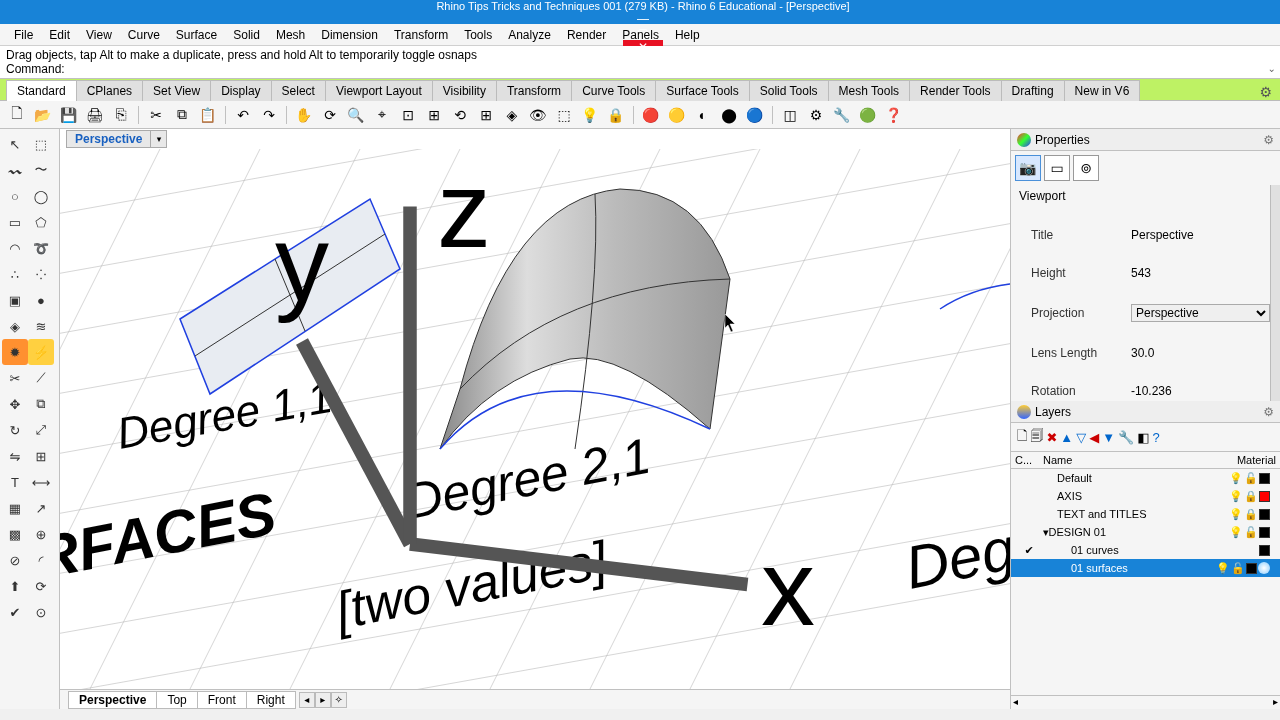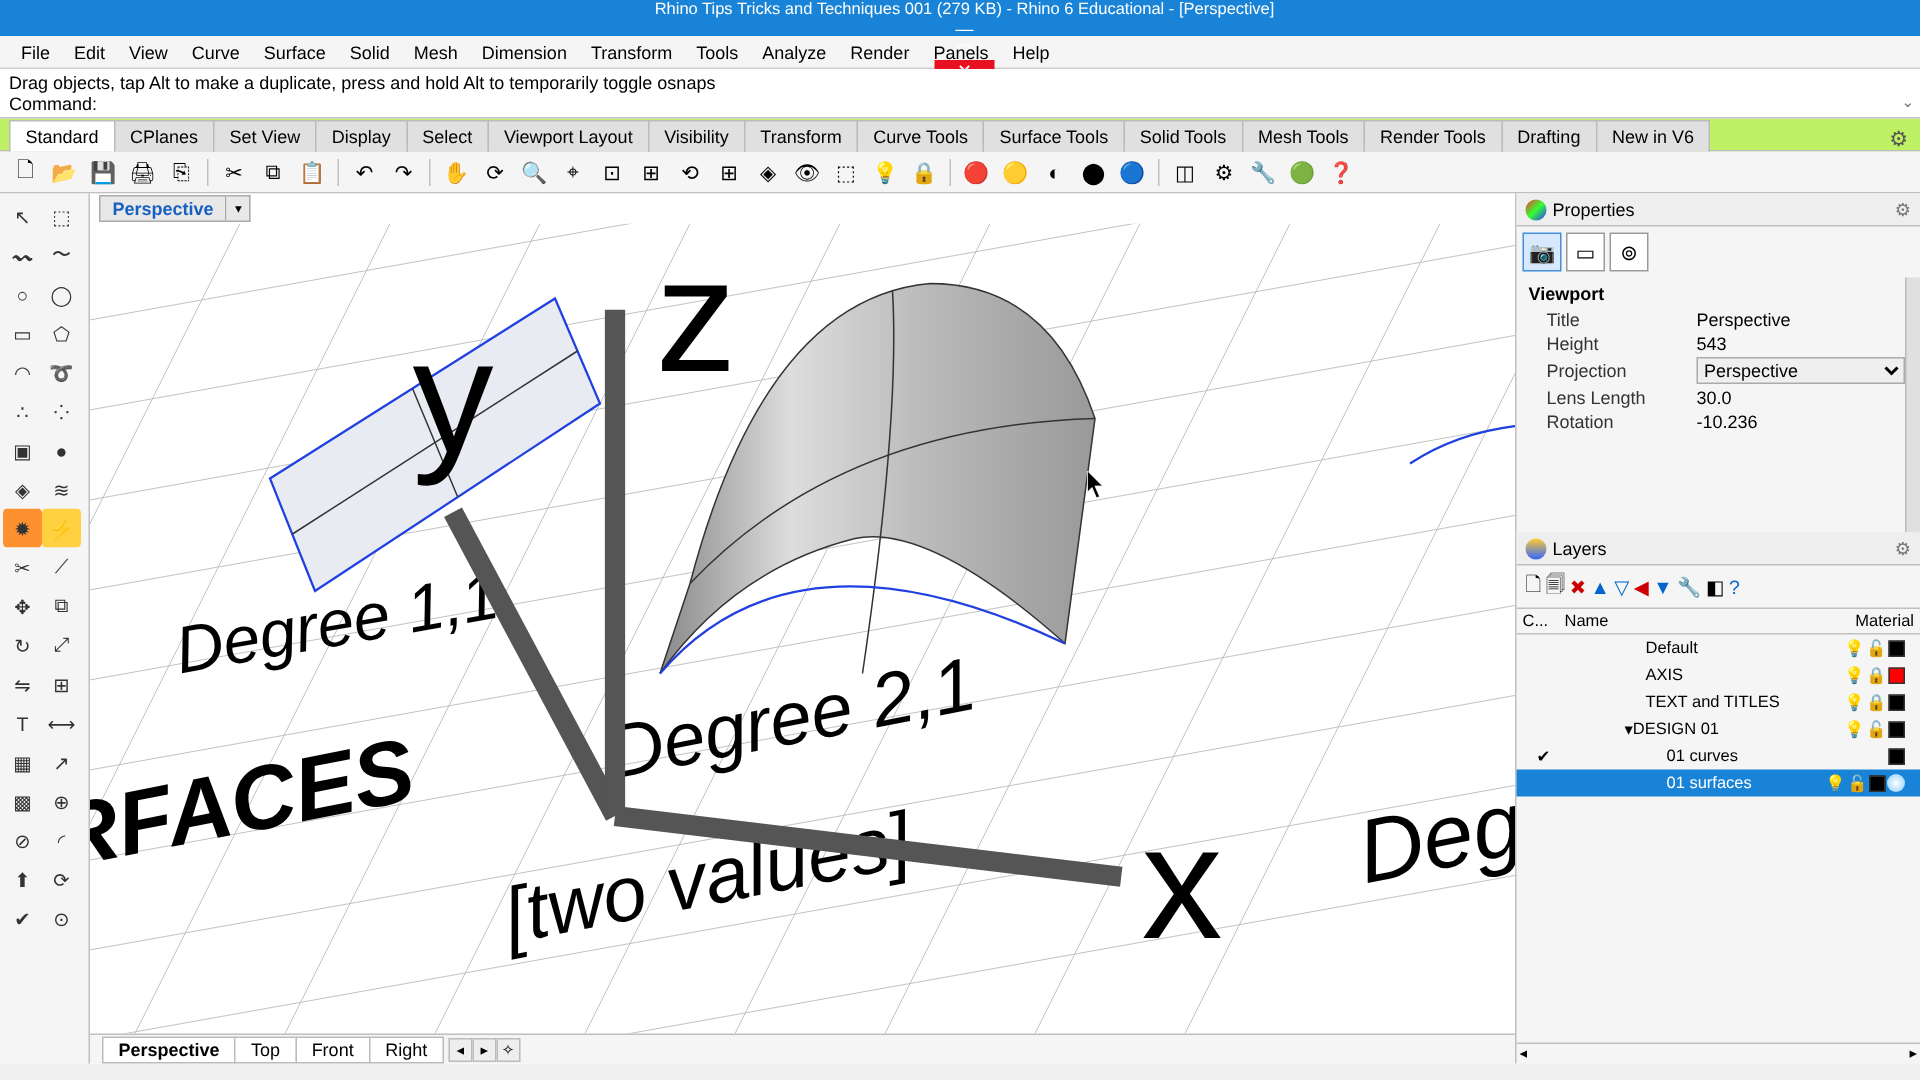--- a/index.html
+++ b/index.html
@@ -37,38 +37,38 @@
 .vp-canvas svg { width: 100%; height: 100%; }
 
 .right-panels { width: 270px; background: #f5f5f5; border-left: 1px solid #c0c0c0; display: flex; flex-direction: column; font-size: 12px; }
 .panel-hdr { height: 22px; display: flex; align-items: center; padding: 0 6px; border-bottom: 1px solid #c0c0c0; background: #eee; }
 .panel-hdr .phico { width: 14px; height: 14px; margin-right: 4px; border-radius: 50%; background: linear-gradient(135deg,#f33,#3f3,#33f); }
 .panel-hdr .gear { margin-left: auto; color: #777; }
 .prop-icons { display: flex; gap: 3px; padding: 4px; }
 .prop-icons .pi { width: 26px; height: 26px; border: 1px solid #999; background: #fff; display: flex; align-items: center; justify-content: center; font-size: 14px; }
 .prop-icons .pi.sel { background: #d8e8ff; border-color: #4a90d9; }
 .prop-body { padding: 2px 0; overflow: hidden; }
-.prop-sec { font-weight: bold; padding: 2px 8px; }
-.prop-row { display: flex; padding: 1px 0 1px 20px; align-items: center; }
+.prop-sec { font-weight: normal; padding: 2px 8px; }
+.prop-row { display: flex; padding: 1px 0 1px 20px; align-items: center; margin-top: 22px; }
 .prop-row .lbl { width: 100px; color: #333; }
 .prop-row .val { flex: 1; }
 .prop-row select { width: 100%; font-size: 12px; border: 1px solid #aaa; }
 .scrollhint { width: 10px; background: #e0e0e0; border-left: 1px solid #bbb; }
 
 .layers-body { flex: 1; display: flex; flex-direction: column; }
 .layers-tb { display: flex; gap: 3px; padding: 3px 6px; border-bottom: 1px solid #c0c0c0; align-items: center; }
 .layers-tb span { font-size: 13px; }
 .layers-head { display: flex; font-size: 11px; border-bottom: 1px solid #c0c0c0; padding: 2px 4px; }
 .layers-head .c1 { width: 28px; }
 .layers-head .c2 { flex: 1; }
 .layers-head .c3 { width: 60px; text-align: right; }
 .layer-row { display: flex; align-items: center; padding: 1px 4px; font-size: 11px; height: 18px; }
 .layer-row.sel { background: #1883d7; color: #fff; }
 .layer-row .c1 { width: 28px; text-align: center; }
-.layer-row .c2 { flex: 1; display: flex; align-items: center; margin-left: 40px; }
+.layer-row .c2 { flex: 1; display: flex; align-items: center; }
 .layer-row .indent1 { padding-left: 14px; }
 .layer-row .indent2 { padding-left: 28px; }
 .lyr-icons { margin-left: auto; display: flex; gap: 1px; align-items: center; padding-right: 6px; }
 .sq { width: 11px; height: 11px; border: 1px solid #333; }
 .bulb { color: #dbb321; }
 .lock { color: #888; }
 .vp-bottom-tabs { height: 20px; display: flex; align-items: center; border-top: 1px solid #c0c0c0; background: #f5f5f5; font-size: 12px; padding-left: 8px; }
 .vp-bottom-tabs .bvt { padding: 1px 10px; border: 1px solid #bbb; background: #fff; margin-right: -1px; }
 .vp-bottom-tabs .bvt.active { font-weight: bold; }
 .vp-bottom-tabs .scroll-arrows { margin-left: 4px; display: flex; gap: 0; }

